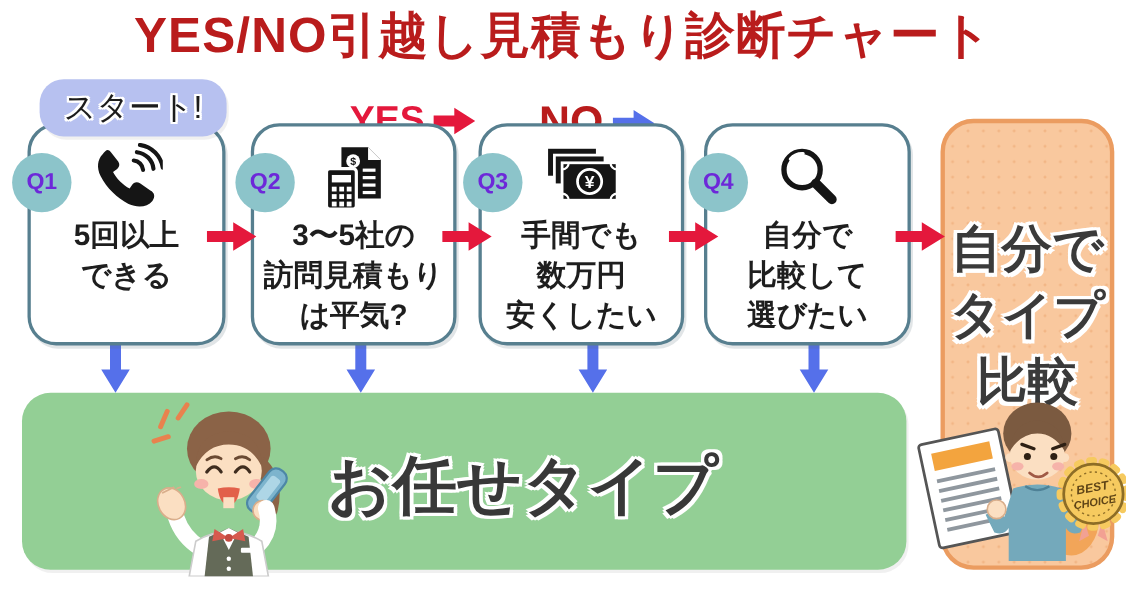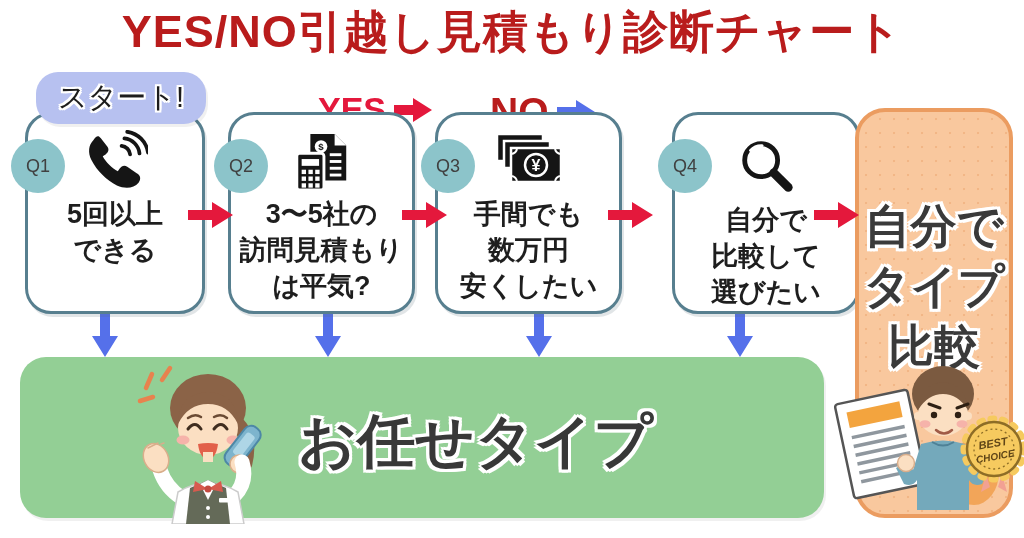--- a/index.html
+++ b/index.html
@@ -28,24 +28,24 @@
   
   .qbox{
     position:absolute;top:112px;height:202px;background:#ffffff;
     border:3px solid #577f8f;border-radius:26px;box-sizing:border-box;
     box-shadow:2px 3px 0 rgba(90,110,120,.18);z-index:2;
     display:flex;flex-direction:column;align-items:center;padding-top:12px;
   }
   .qbox1{left:25px;width:180px;}
   .qbox2{left:228px;width:187px;}
   .qbox3{left:435px;width:187px;}
-  .qbox4{left:672px;width:188px;justify-content:flex-end;}
+  .qbox4{left:640px;width:188px;}
   .qbadge{
     position:absolute;left:-17px;top:24px;width:54px;height:54px;border-radius:50%;
-    background:#8cc4ca;color:#404040;font-size:18px;font-weight:400;
+    background:#8cc4ca;color:#6d28d9;font-size:21px;font-weight:700;
     display:flex;align-items:center;justify-content:center;z-index:4;
   }
   .qicon{height:68px;display:flex;align-items:center;justify-content:center;}
   .qtext{margin-top:2px;text-align:center;font-size:27px;font-weight:600;color:#1e1e1e;line-height:1.33;}
   
   .flow-arrow{position:absolute;top:201px;z-index:5;}
   .fa1{left:188px;} .fa2{left:402px;} .fa3{left:608px;} .fa4{left:814px;}
   .down-arrow{position:absolute;top:312px;z-index:1;}
   .da1{left:91px;} .da2{left:314px;} .da3{left:525px;} .da4{left:726px;}
   

